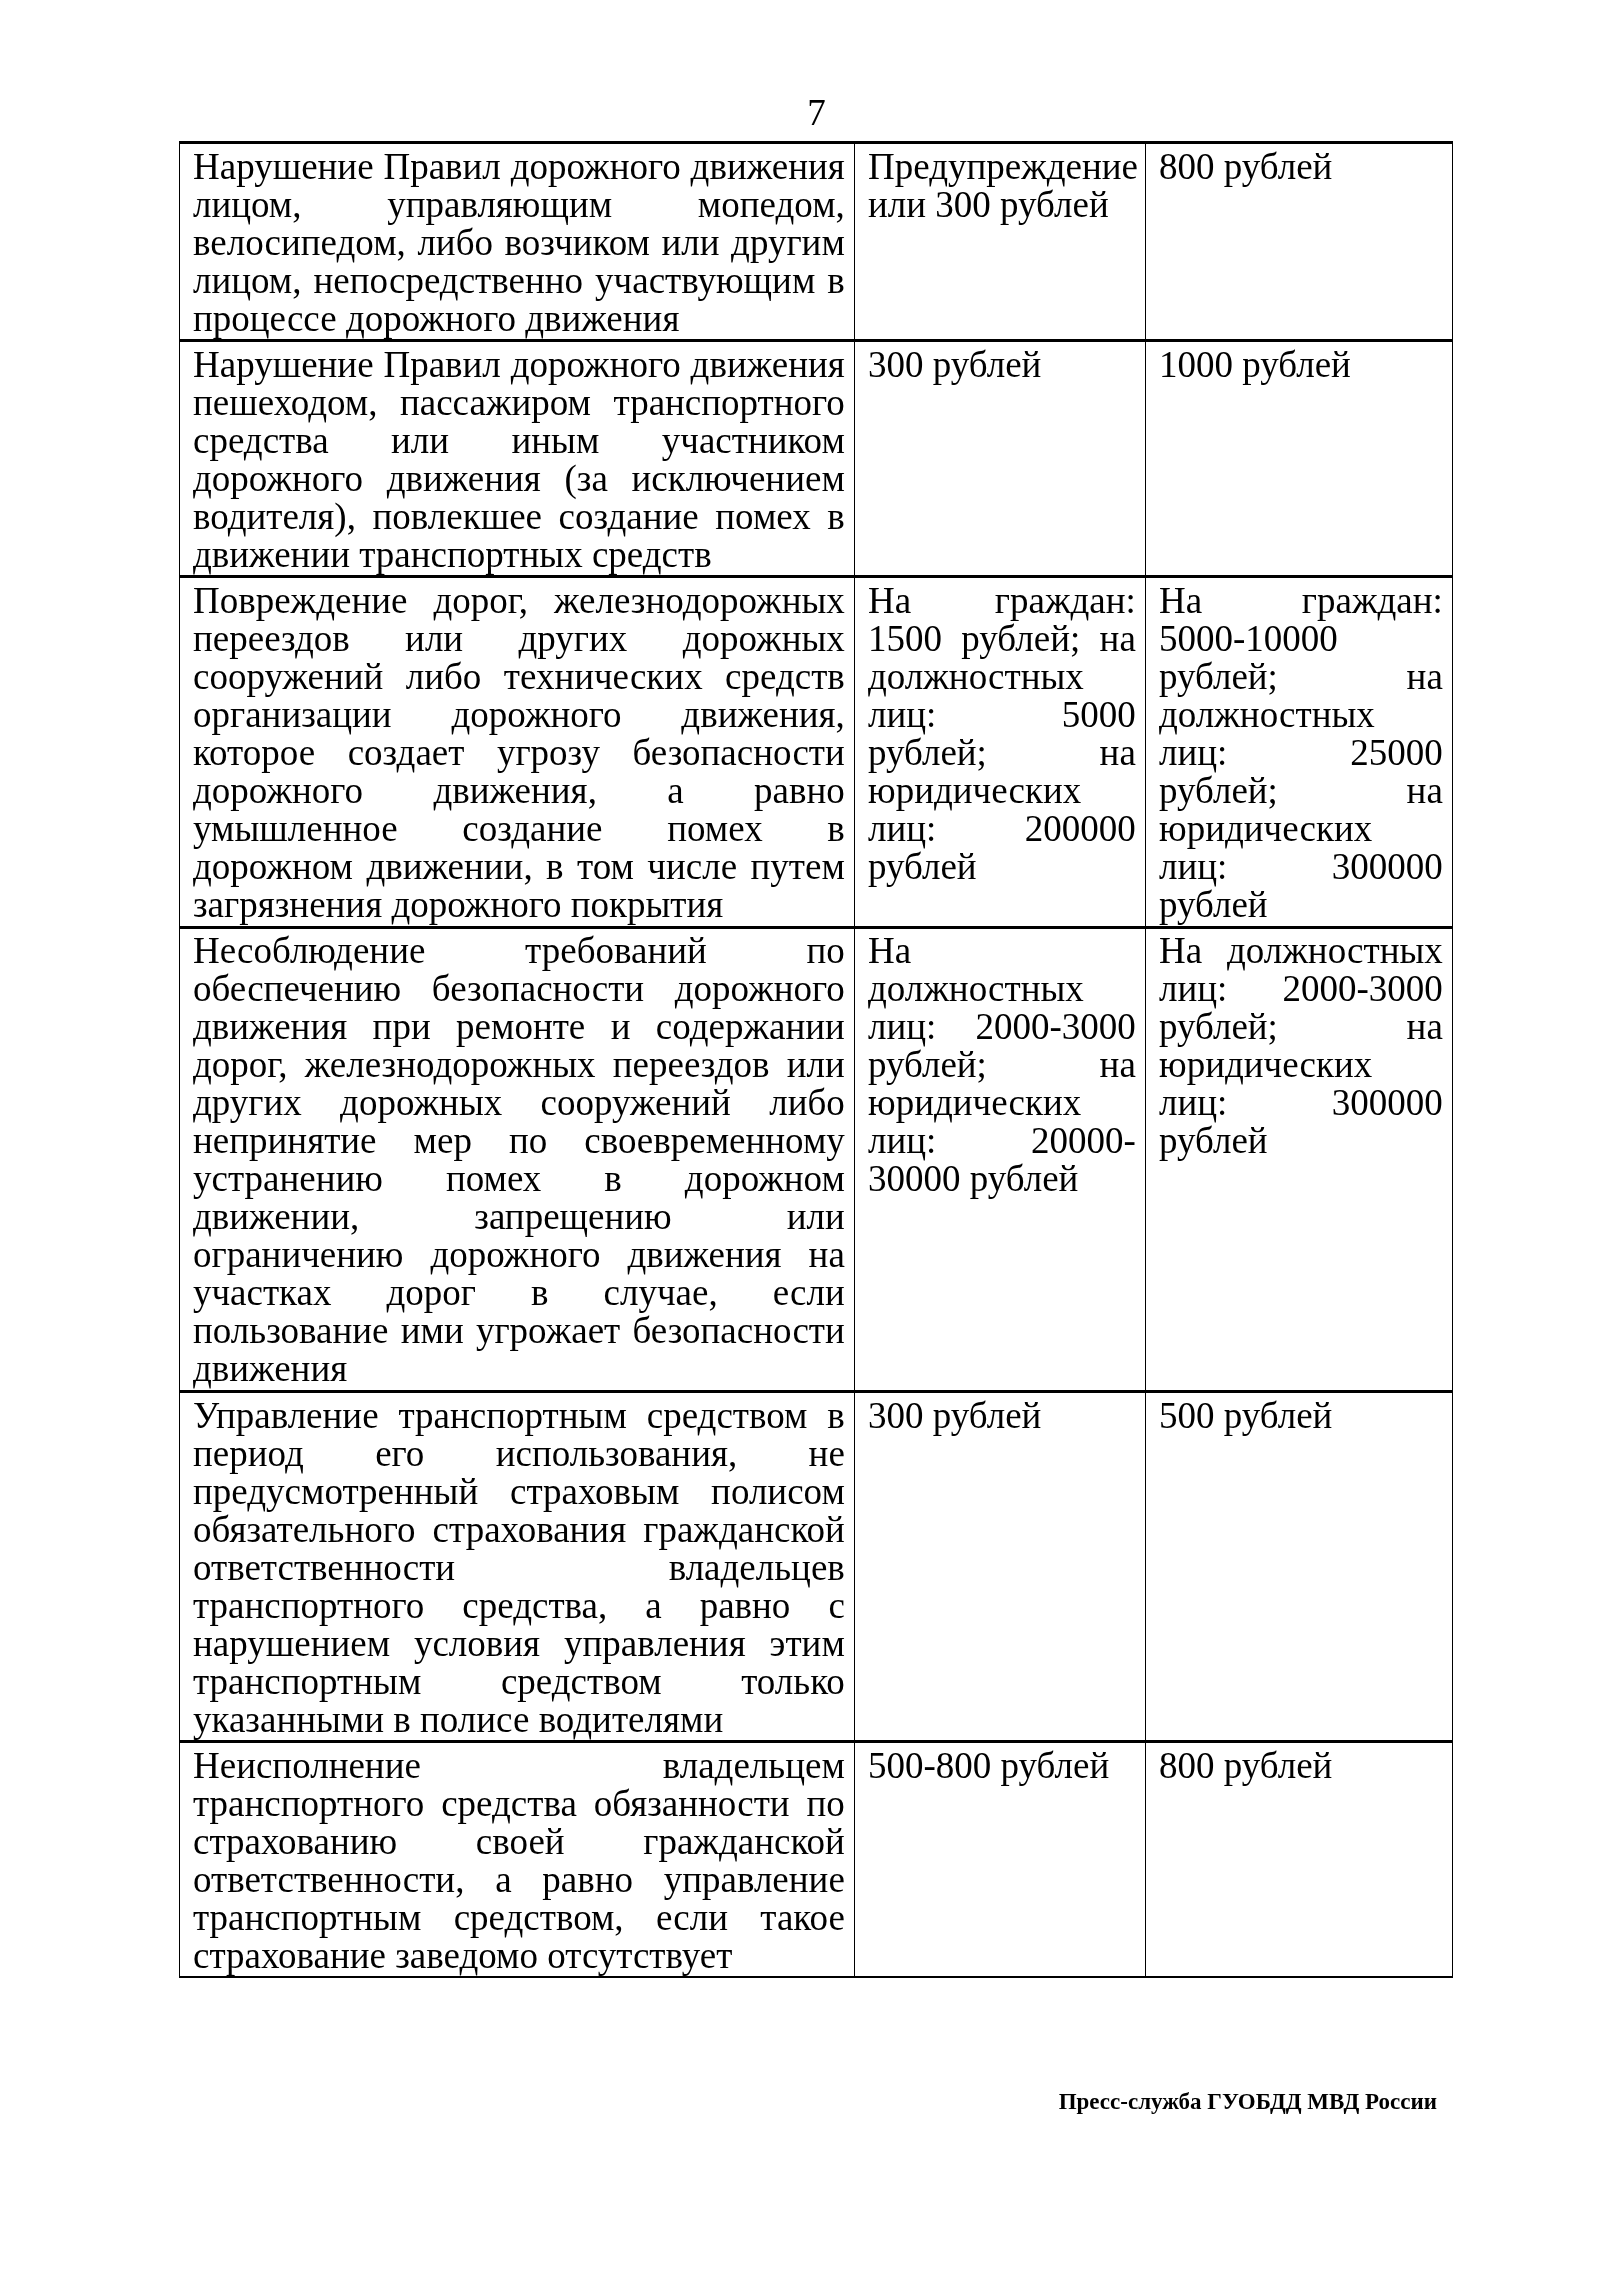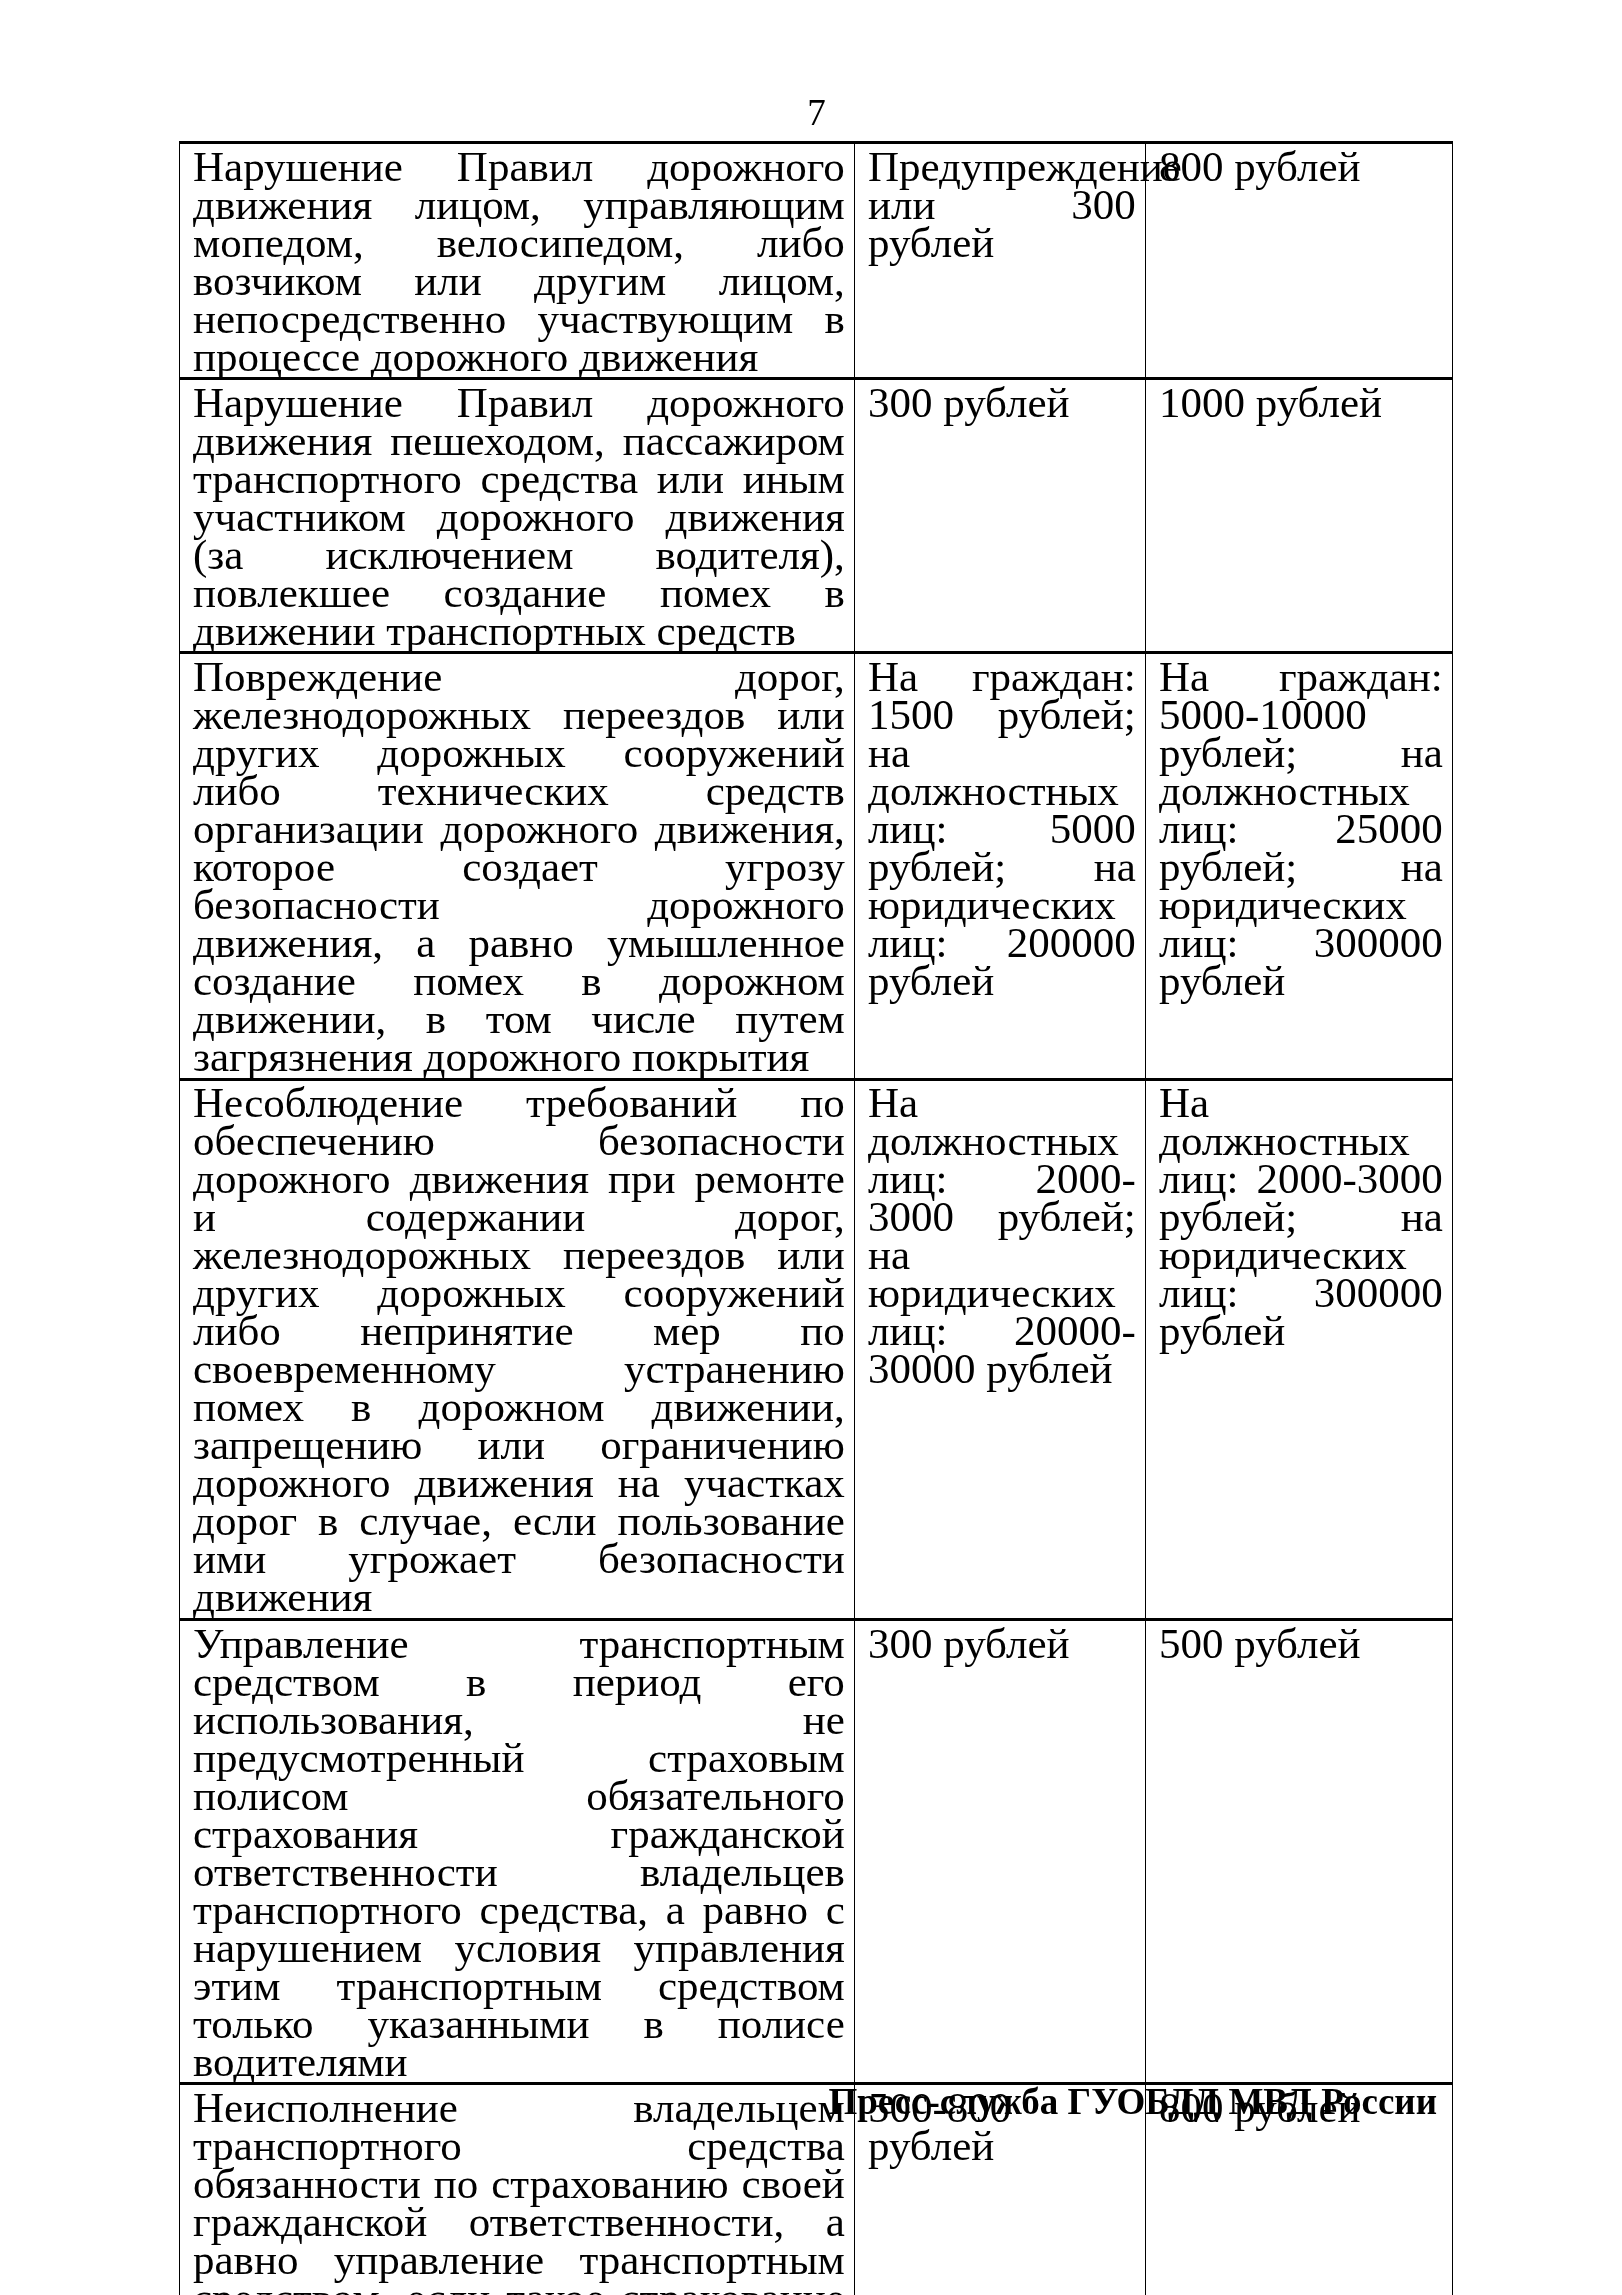--- a/index.html
+++ b/index.html
@@ -6,29 +6,29 @@
   body { width:1623px; height:2295px; position:relative; overflow:hidden;
          font-family:"Liberation Serif", serif; color:#000; }
   .page-number { position:absolute; left:0; width:1633px; top:92px; text-align:center;
                  font-size:37px; line-height:42px; }
   table.fines { position:absolute; left:179px; top:141px; width:1273px;
                 border-collapse:collapse; table-layout:fixed; }
   table.fines col.c1 { width:675px; }
   table.fines col.c2 { width:291px; }
   table.fines col.c3 { width:307px; }
   table.fines td { border:1.3px solid #000; vertical-align:top; padding:3.9px 9.2px 1.3px 13px;
-                   font-size:43px; line-height:38px; text-align:justify; text-align-last:left;
+                   font-size:37px; line-height:38px; text-align:justify; text-align-last:left;
                    word-spacing:0; }
   table.fines tr { border-top:3.3px solid #000; }
   table.fines tr:last-child td { border-bottom:2.6px solid #000; }
   td.penalty { padding-left:15.7px; padding-right:9.2px; }
   .r1 { height:191px; } .r2 { height:112px; } .r3 { height:227px; }
   .r4 { height:303px; } .r5 { height:377px; } .r6 { height:190px; }
   .r7 { height:303px; } .r8 { height:188px; }
-  .footer { position:absolute; right:186px; top:2081px; font-size:37px; font-weight:bold;
+  .footer { position:absolute; right:186px; top:2081px; font-size:23px; font-weight:bold;
             line-height:42px; }
 </style>
 </head>
 <body>
 
 <div class="page-number">7</div>
 
 <table class="fines">
   <colgroup>
       <col class="c1">

